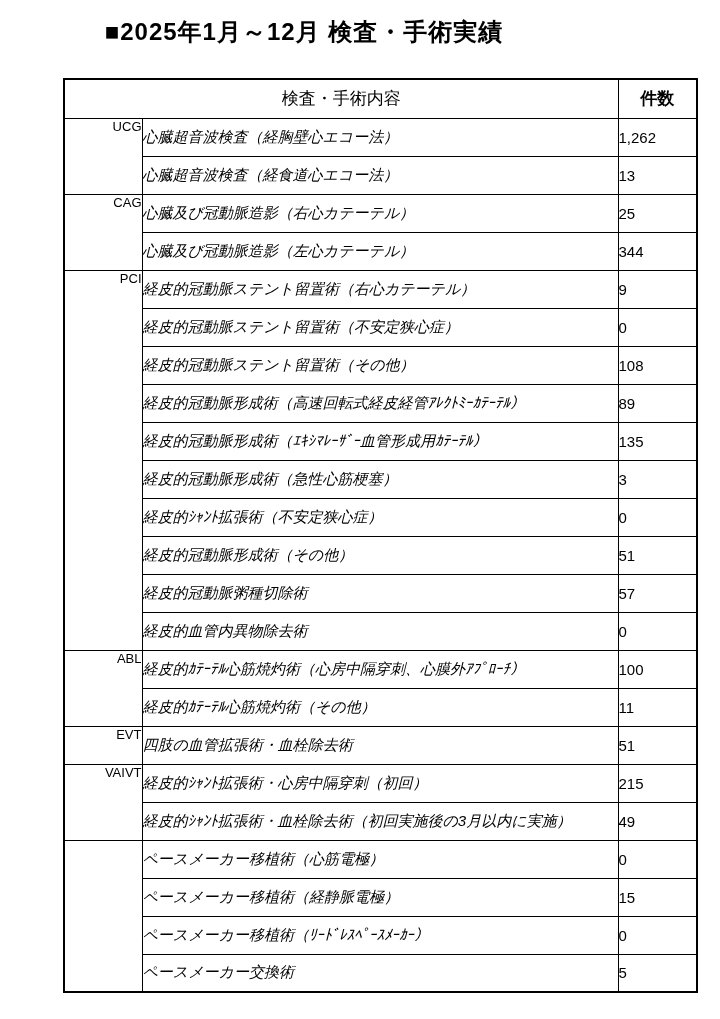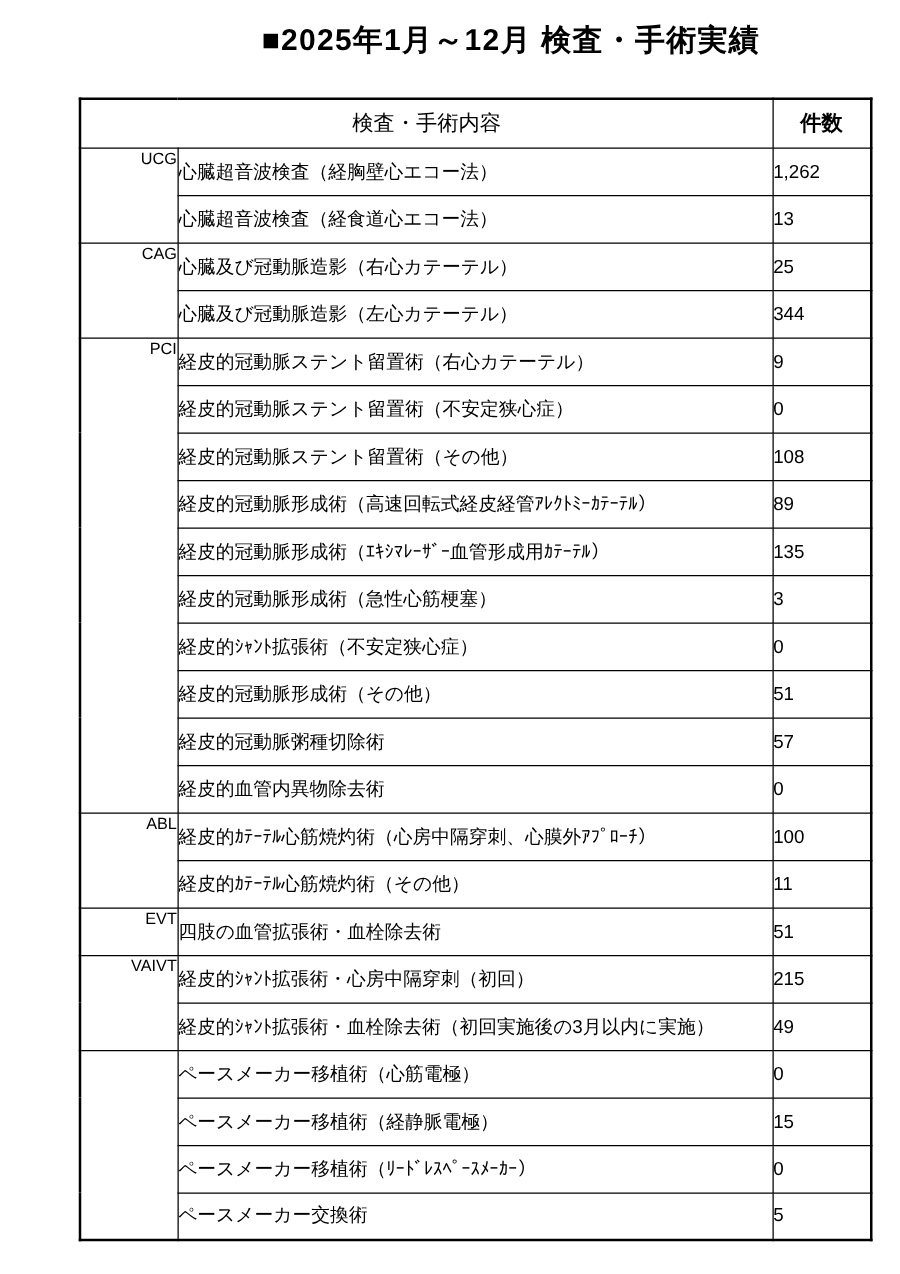--- a/index.html
+++ b/index.html
@@ -14,21 +14,21 @@
     background: #ffffff;
     color: #000000;
     font-family: "Liberation Sans", "DejaVu Sans", sans-serif;
   }
   .page-title {
     position: absolute;
     top: 16px;
     left: 0;
     width: 608px;
     margin: 0;
-    text-align: right;
+    text-align: center;
     font-size: 24px;
     font-weight: bold;
     letter-spacing: 1px;
     white-space: nowrap;
   }
   table.results {
     position: absolute;
     left: 63px;
     top: 78px;
     width: 633px;
@@ -64,20 +64,21 @@
     text-align: right;
     vertical-align: top;
     padding-top: 10px;
   }
   td.proc {
     font-size: 15px;
     text-align: left;
     vertical-align: middle;
     padding-left: 8px;
     white-space: nowrap;
+    font-style: italic;
   }
   td.cnt {
     font-size: 15px;
     vertical-align: middle;
     padding-right: 10px;
   }
 </style>
 </head>
 <body>
 

